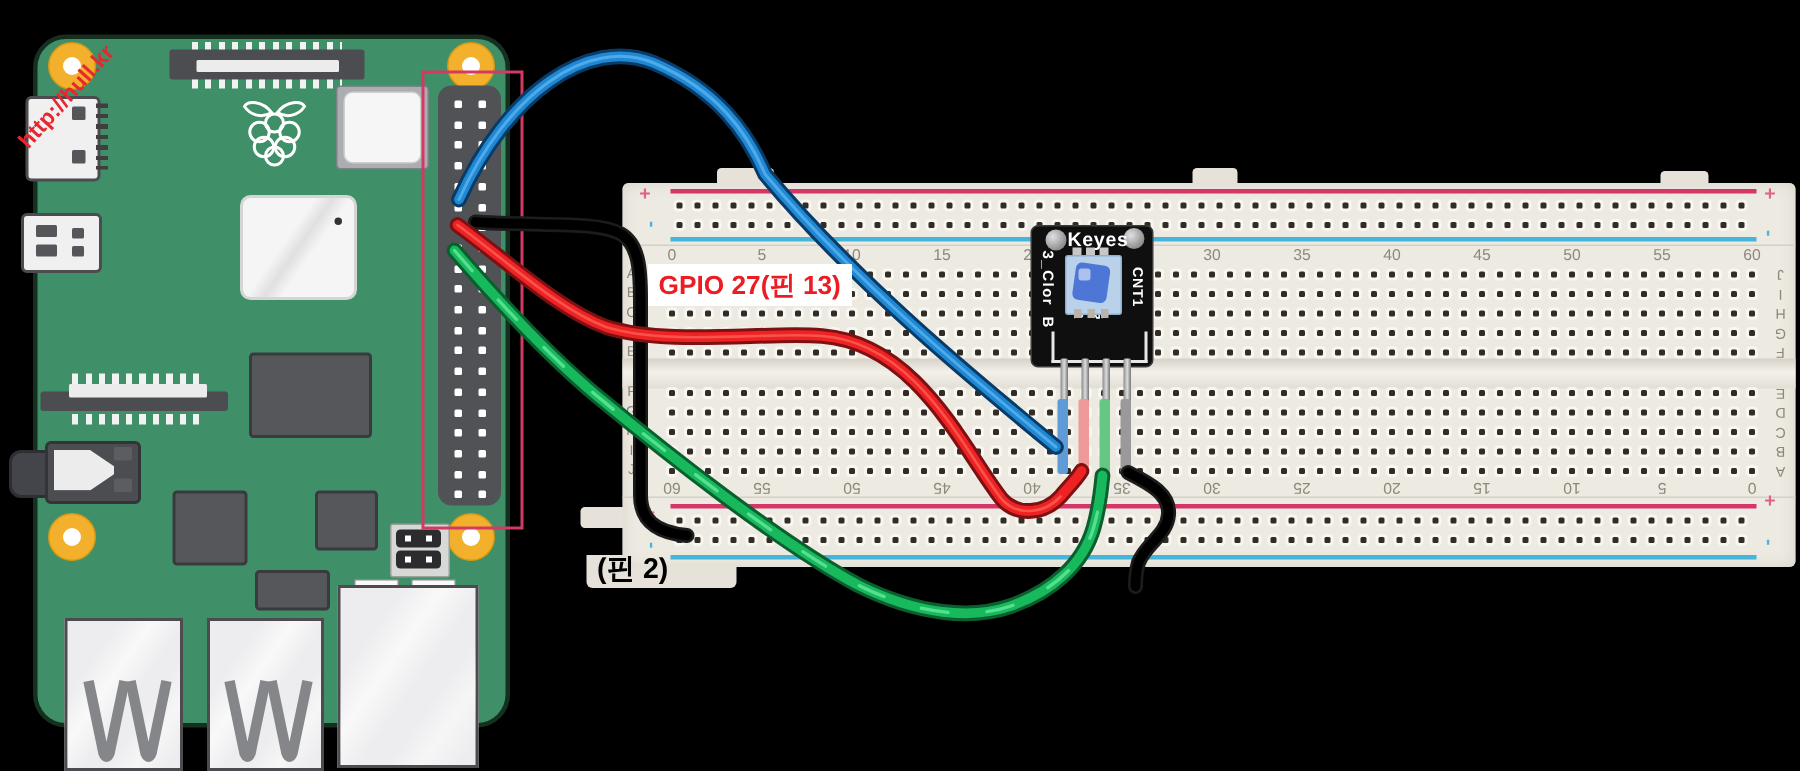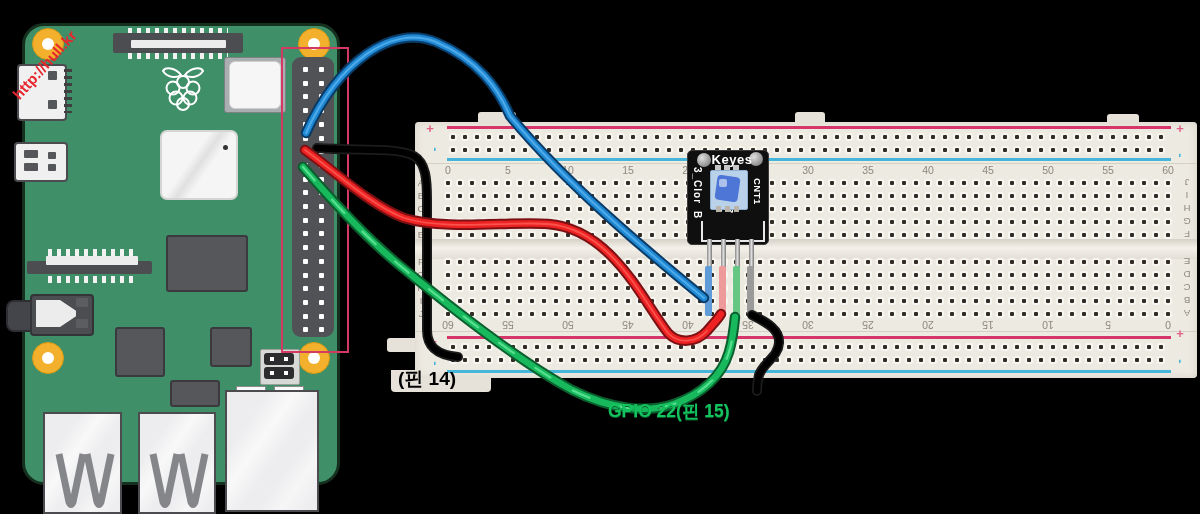--- a/index.html
+++ b/index.html
@@ -271,22 +271,22 @@
       <path d="M305,150 C338,174 372,206 404,218 C446,231 510,221 548,224 C612,229 642,300 668,333 C678,344 696,343 707,331 C713,324 718,319 721,314" stroke="#ee2222" stroke-width="6.5"></path>
       <path d="M305,150 C338,174 372,206 404,218 C446,231 510,221 548,224 C612,229 642,300 668,333 C678,344 696,343 707,331" stroke="#ff7a70" stroke-width="1.8" opacity="0.55"></path>
     </g>
     <g fill="none" stroke-linecap="round">
       <path d="M303,167 C328,196 362,234 398,264 C444,302 520,362 572,390 C612,410 648,413 674,404 C702,394 722,376 729,352 C733,338 734,328 735,317" stroke="#0b5e2e" stroke-width="10.5"></path>
       <path d="M303,167 C328,196 362,234 398,264 C444,302 520,362 572,390 C612,410 648,413 674,404 C702,394 722,376 729,352 C733,338 734,328 735,317" stroke="#17b95c" stroke-width="6.5"></path>
       <path d="M303,167 C328,196 362,234 398,264 C444,302 520,362 572,390 C612,410 648,413 674,404 C702,394 722,376 729,352 C733,338 734,328 735,317" stroke="#5ee397" stroke-width="2.2" opacity="0.9" stroke-dasharray="18 26"></path>
     </g>
   </svg>
 
-  <div class="wlabel" id="lbl-gpio22">GPIO 22(핀 15)</div>
-  <div class="wlabel" id="lbl-pin14">(핀 14)</div>
+  <div class="wlabel" id="lbl-gpio27">GPIO 27(핀 13)</div>
+  <div class="wlabel" id="lbl-pin14">(핀 2)</div>
   <div class="abs watermark">http://hull.kr</div>
 
 <div class="bb-hole" style="left: 446px; top: 181px;"></div>
     <div class="bb-hole" style="left: 458px; top: 181px;"></div>
     <div class="bb-hole" style="left: 470px; top: 181px;"></div>
     <div class="bb-hole" style="left: 482px; top: 181px;"></div>
     <div class="bb-hole" style="left: 494px; top: 181px;"></div>
     <div class="bb-hole" style="left: 506px; top: 181px;"></div>
     <div class="bb-hole" style="left: 518px; top: 181px;"></div>
     <div class="bb-hole" style="left: 530px; top: 181px;"></div>

